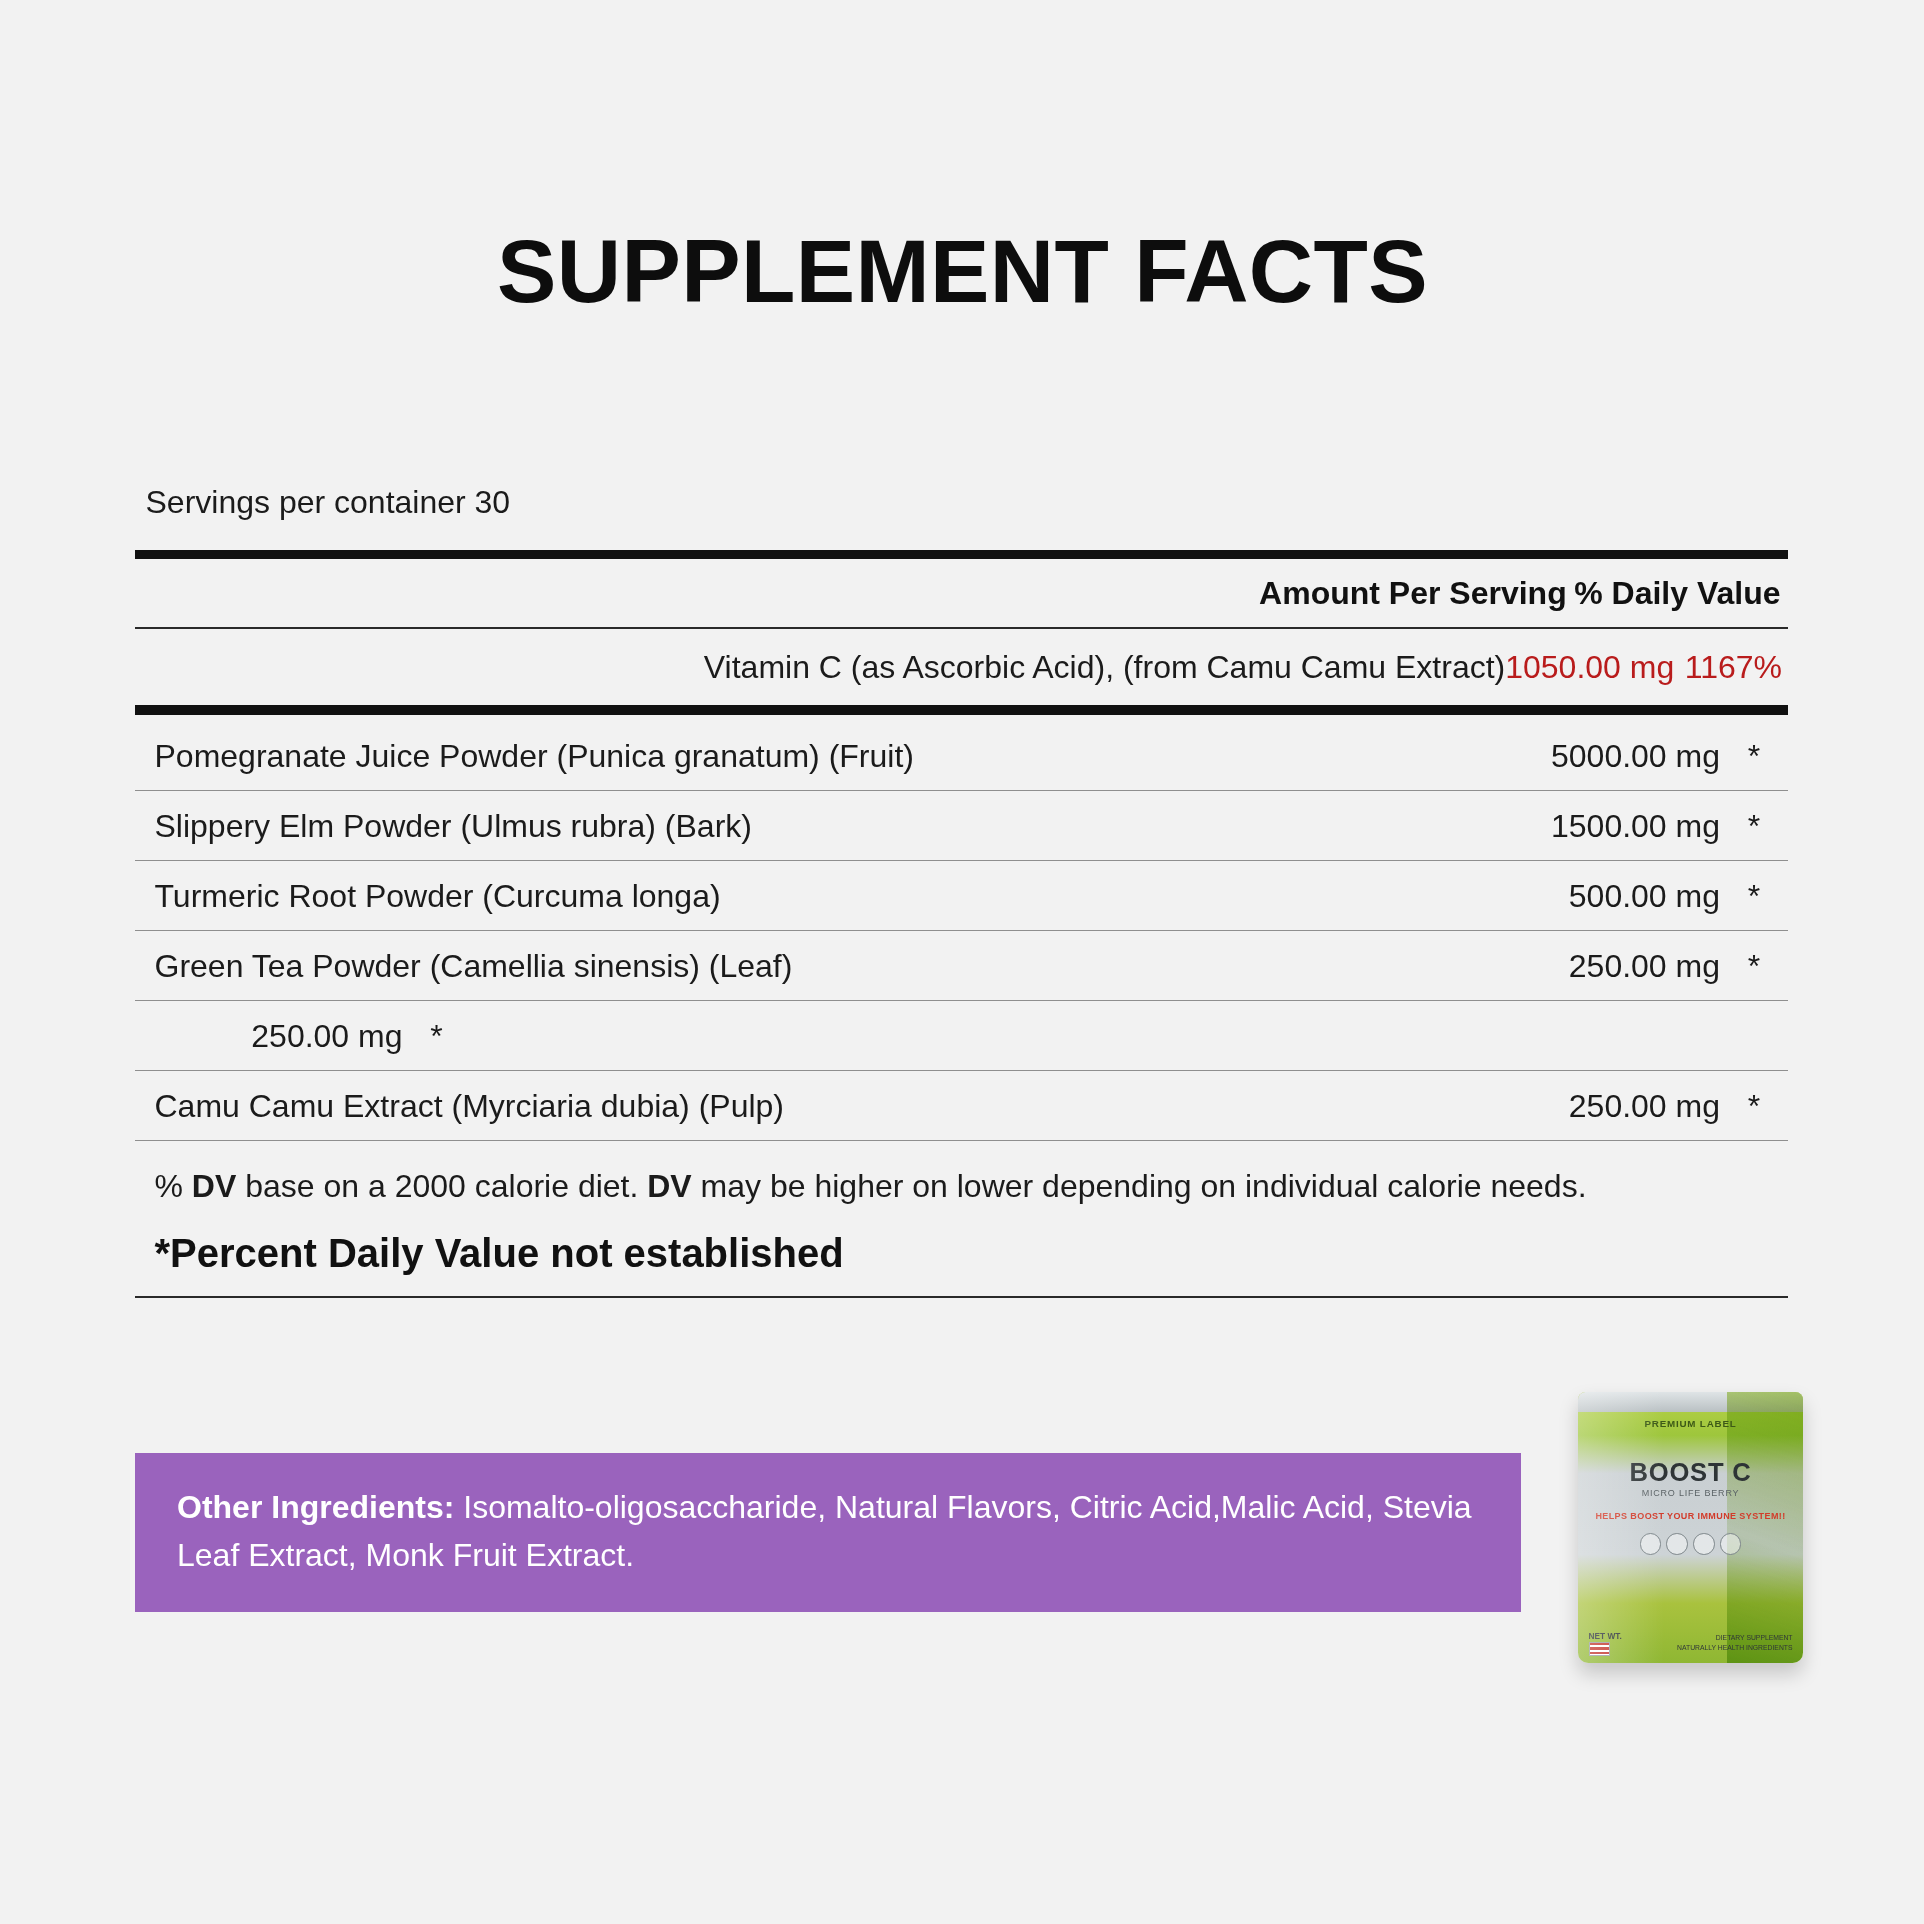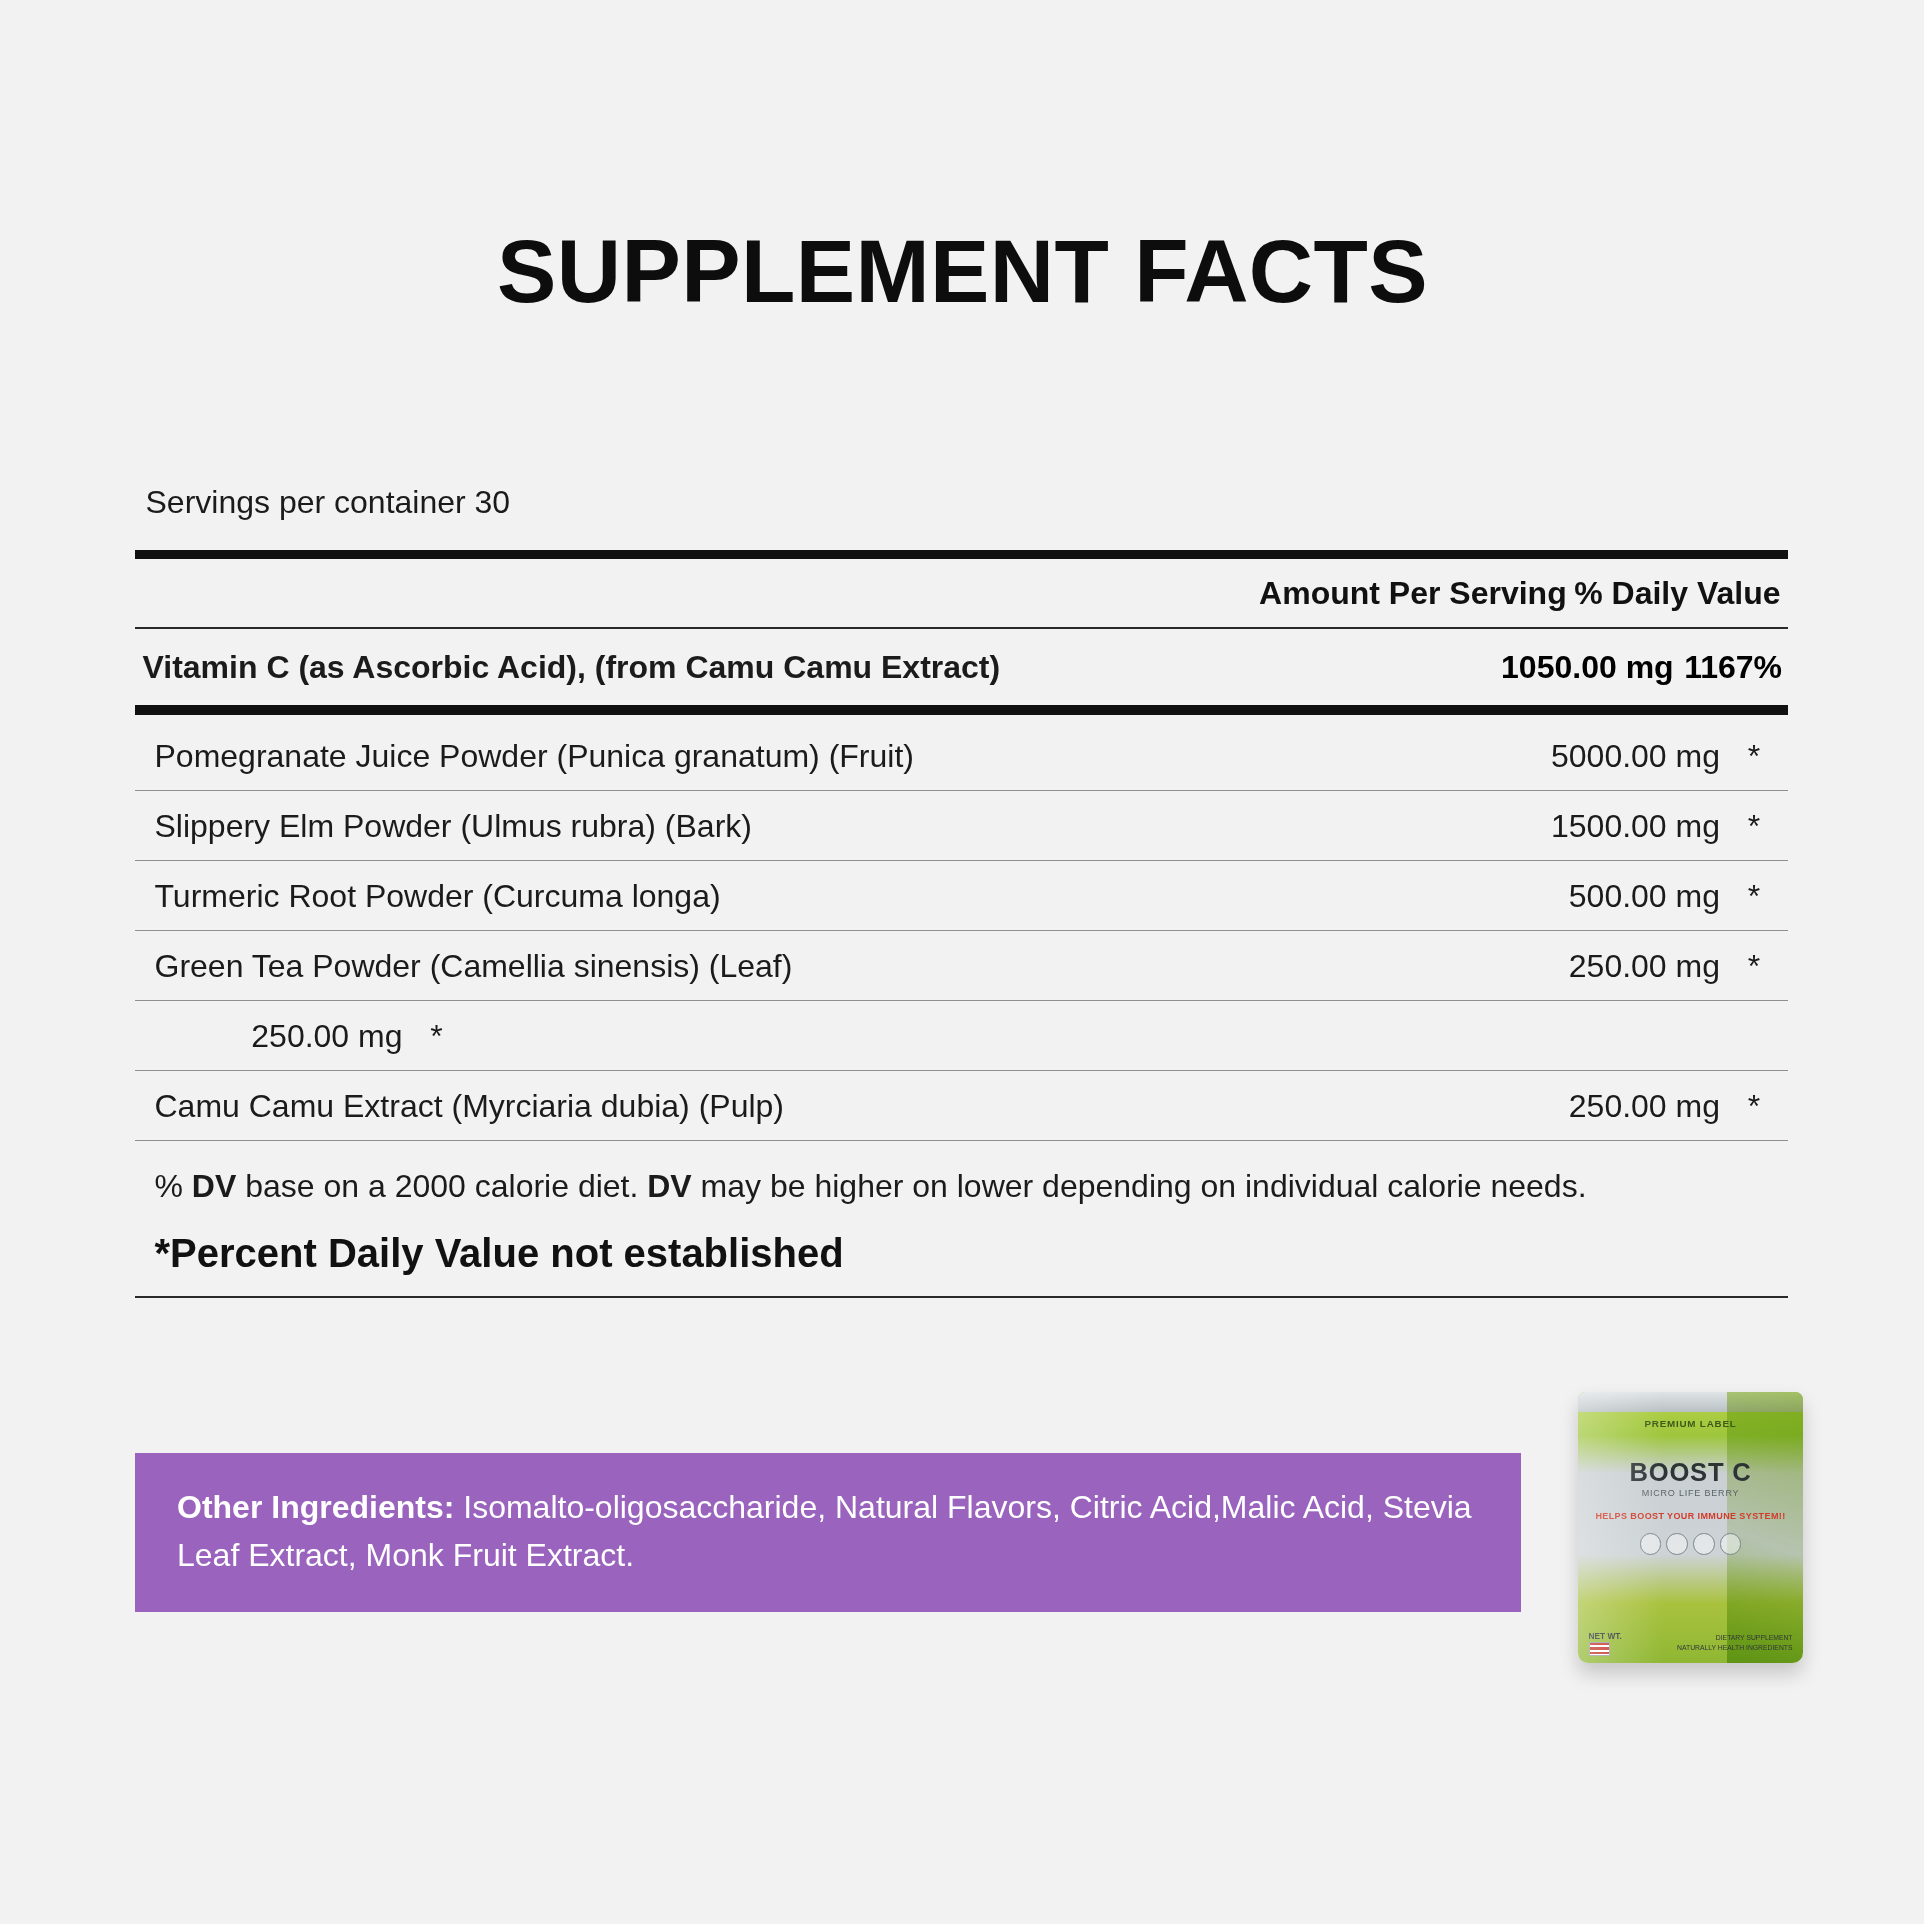--- a/index.html
+++ b/index.html
@@ -80,27 +80,26 @@
     padding: 16.5px 7.5px 15px 0;
     font-size: 32px;
     font-weight: 700;
     color: #111;
   }
   .amount-header span { margin-left: 7.5px; }
 
   .vitamin-row {
     display: flex;
     align-items: baseline;
-    justify-content: space-between;
+    justify-content: flex-end;
     padding: 19.5px 6px 19.5px 7.5px;
     font-size: 32px;
-    font-weight: bold;
   }
   .vitamin-row .name { color: #1b1b1b; }
-  .vitamin-row .vals { color: #000000; white-space: nowrap; }
+  .vitamin-row .vals { color: #b91c1c; white-space: nowrap; }
   .vitamin-row .vals .dv { margin-left: 10.5px; }
 
   .ing-table {
     margin-top: 6px;
   }
   .ing-row {
     display: flex;
     align-items: flex-start;
     padding: 16.5px 0 15px 19.5px;
     font-size: 32px;

